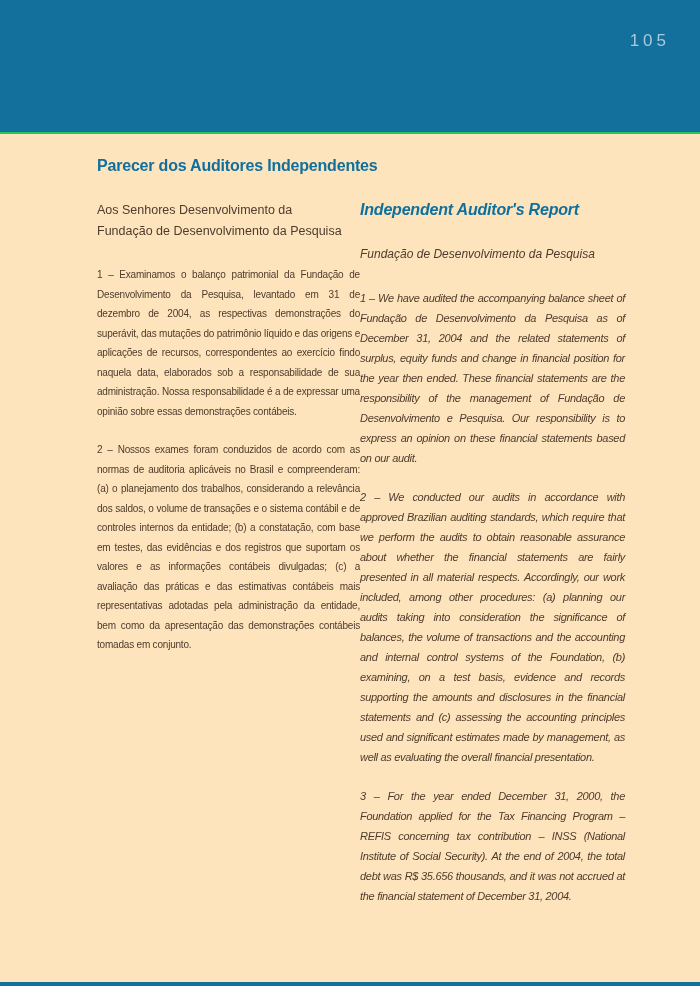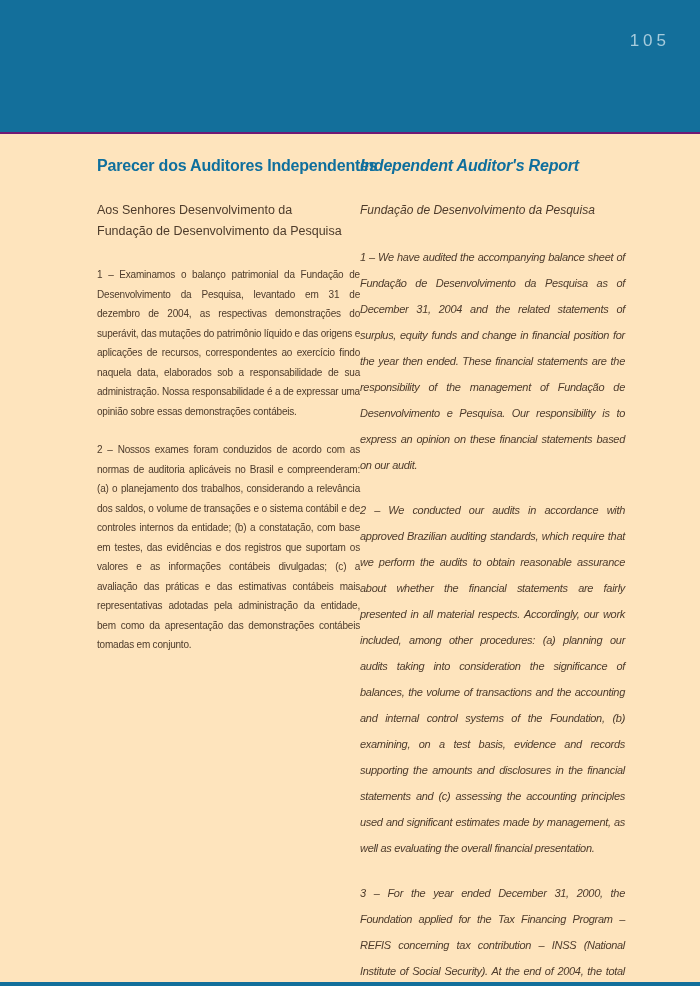--- a/index.html
+++ b/index.html
@@ -4,45 +4,45 @@
 <style>
   html,body{margin:0;padding:0;}
   body{
     width:700px;height:986px;position:relative;overflow:hidden;
     background:#fee4bd;
     font-family:"Liberation Sans","DejaVu Sans",sans-serif;
     -webkit-font-smoothing:antialiased;
   }
   .top-band{
     position:absolute;top:0;left:0;width:700px;height:132px;
-    background:#136f9b;border-bottom:2px solid #701a75;
+    background:#136f9b;border-bottom:2px solid #22c55e;
   }
   .page-number{
     position:absolute;top:31px;right:30px;
     color:#a6cbdc;font-size:17px;letter-spacing:4px;font-weight:400;
   }
   .bottom-band{
     position:absolute;left:0;bottom:0;width:700px;height:4px;
     background:#136f9b;
   }
   .column{position:absolute;top:156px;}
   .col-left{left:78px;width:263px;margin-left:19px;}
   .col-right{left:360px;width:265px;}
   .report-title{
     color:#0f6f9d;font-size:16px;font-weight:700;line-height:20px;
     letter-spacing:-0.2px;white-space:nowrap;margin:0 0 24px 0;
   }
-  .col-right .report-title{font-style:italic;}
+  .col-right .report-title{font-style:italic;margin-top:44px;}
   .salutation{color:#4d3b2b;font-size:12.5px;line-height:21px;margin:0 0 23px 0;}
   .col-right .salutation{font-style:italic;font-size:12px;}
   .bodytext p{
     color:#4d3b2b;text-align:justify;margin:0 0 19px 0;
   }
   .col-left .bodytext p{font-size:10px;line-height:19.5px;letter-spacing:-0.2px;}
-  .col-right .bodytext p{font-size:11px;line-height:26px;letter-spacing:-0.3px;font-style:italic;}
+  .col-right .bodytext p{font-size:11px;line-height:20px;letter-spacing:-0.3px;font-style:italic;}
 </style>
 </head>
 <body>
 
 <div class="top-band">
   <span class="page-number">105</span>
 </div>
 
 <div class="column col-left">
   <h1 class="report-title">Parecer dos Auditores Independentes</h1>

